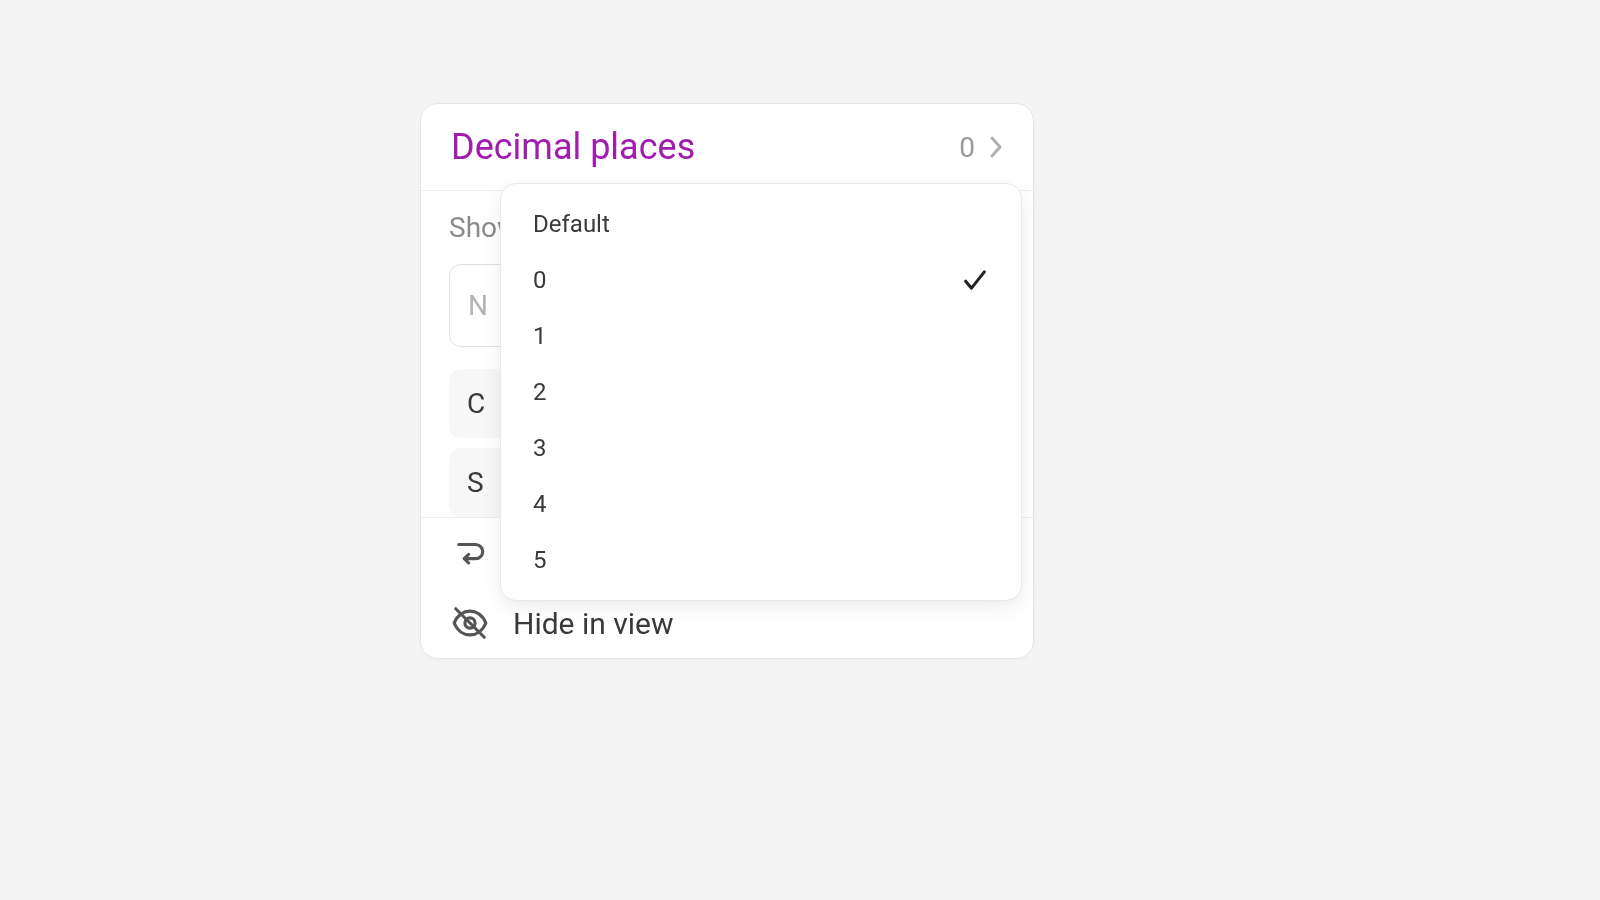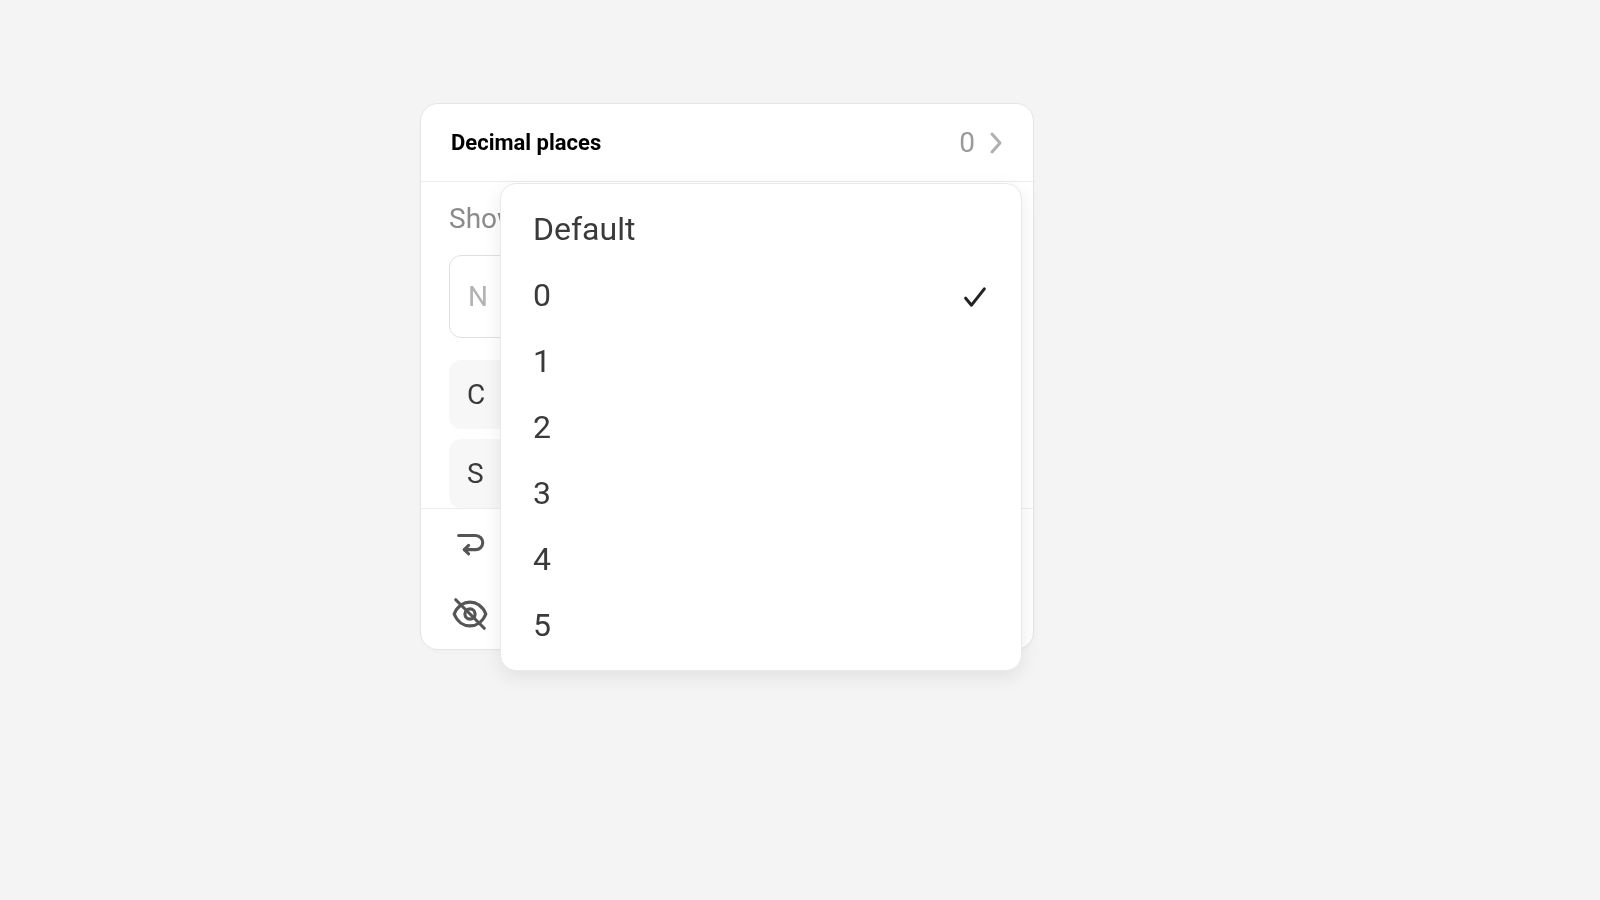--- a/index.html
+++ b/index.html
@@ -26,23 +26,23 @@
       overflow: visible;
     }
     .row-header {
       display: flex;
       align-items: center;
       justify-content: space-between;
       padding: 22px 30px 22px 30px;
       border-bottom: 1px solid #ededed;
     }
     .row-header-label {
-      font-size: 22px;
-      color: #000000;
-      font-weight: 700;
+      font-size: 36px;
+      color: #a21caf;
+      font-weight: 400;
     }
     .row-header-right {
       display: flex;
       align-items: center;
       gap: 14px;
     }
     .row-header-value {
       font-size: 28px;
       color: #9a9a9a;
       font-weight: 400;
@@ -130,21 +130,21 @@
       border-radius: 16px;
       box-shadow: 0 6px 20px rgba(0,0,0,0.08);
       padding: 12px 0;
       z-index: 100;
     }
     .dropdown-item {
       display: flex;
       align-items: center;
       justify-content: space-between;
       padding: 14px 32px;
-      font-size: 32px;
+      font-size: 24px;
       color: #3a3a3a;
       cursor: pointer;
     }
     .dropdown-check {
       width: 28px;
       height: 28px;
     }
     .dropdown-check svg {
       stroke: #222;
     }

